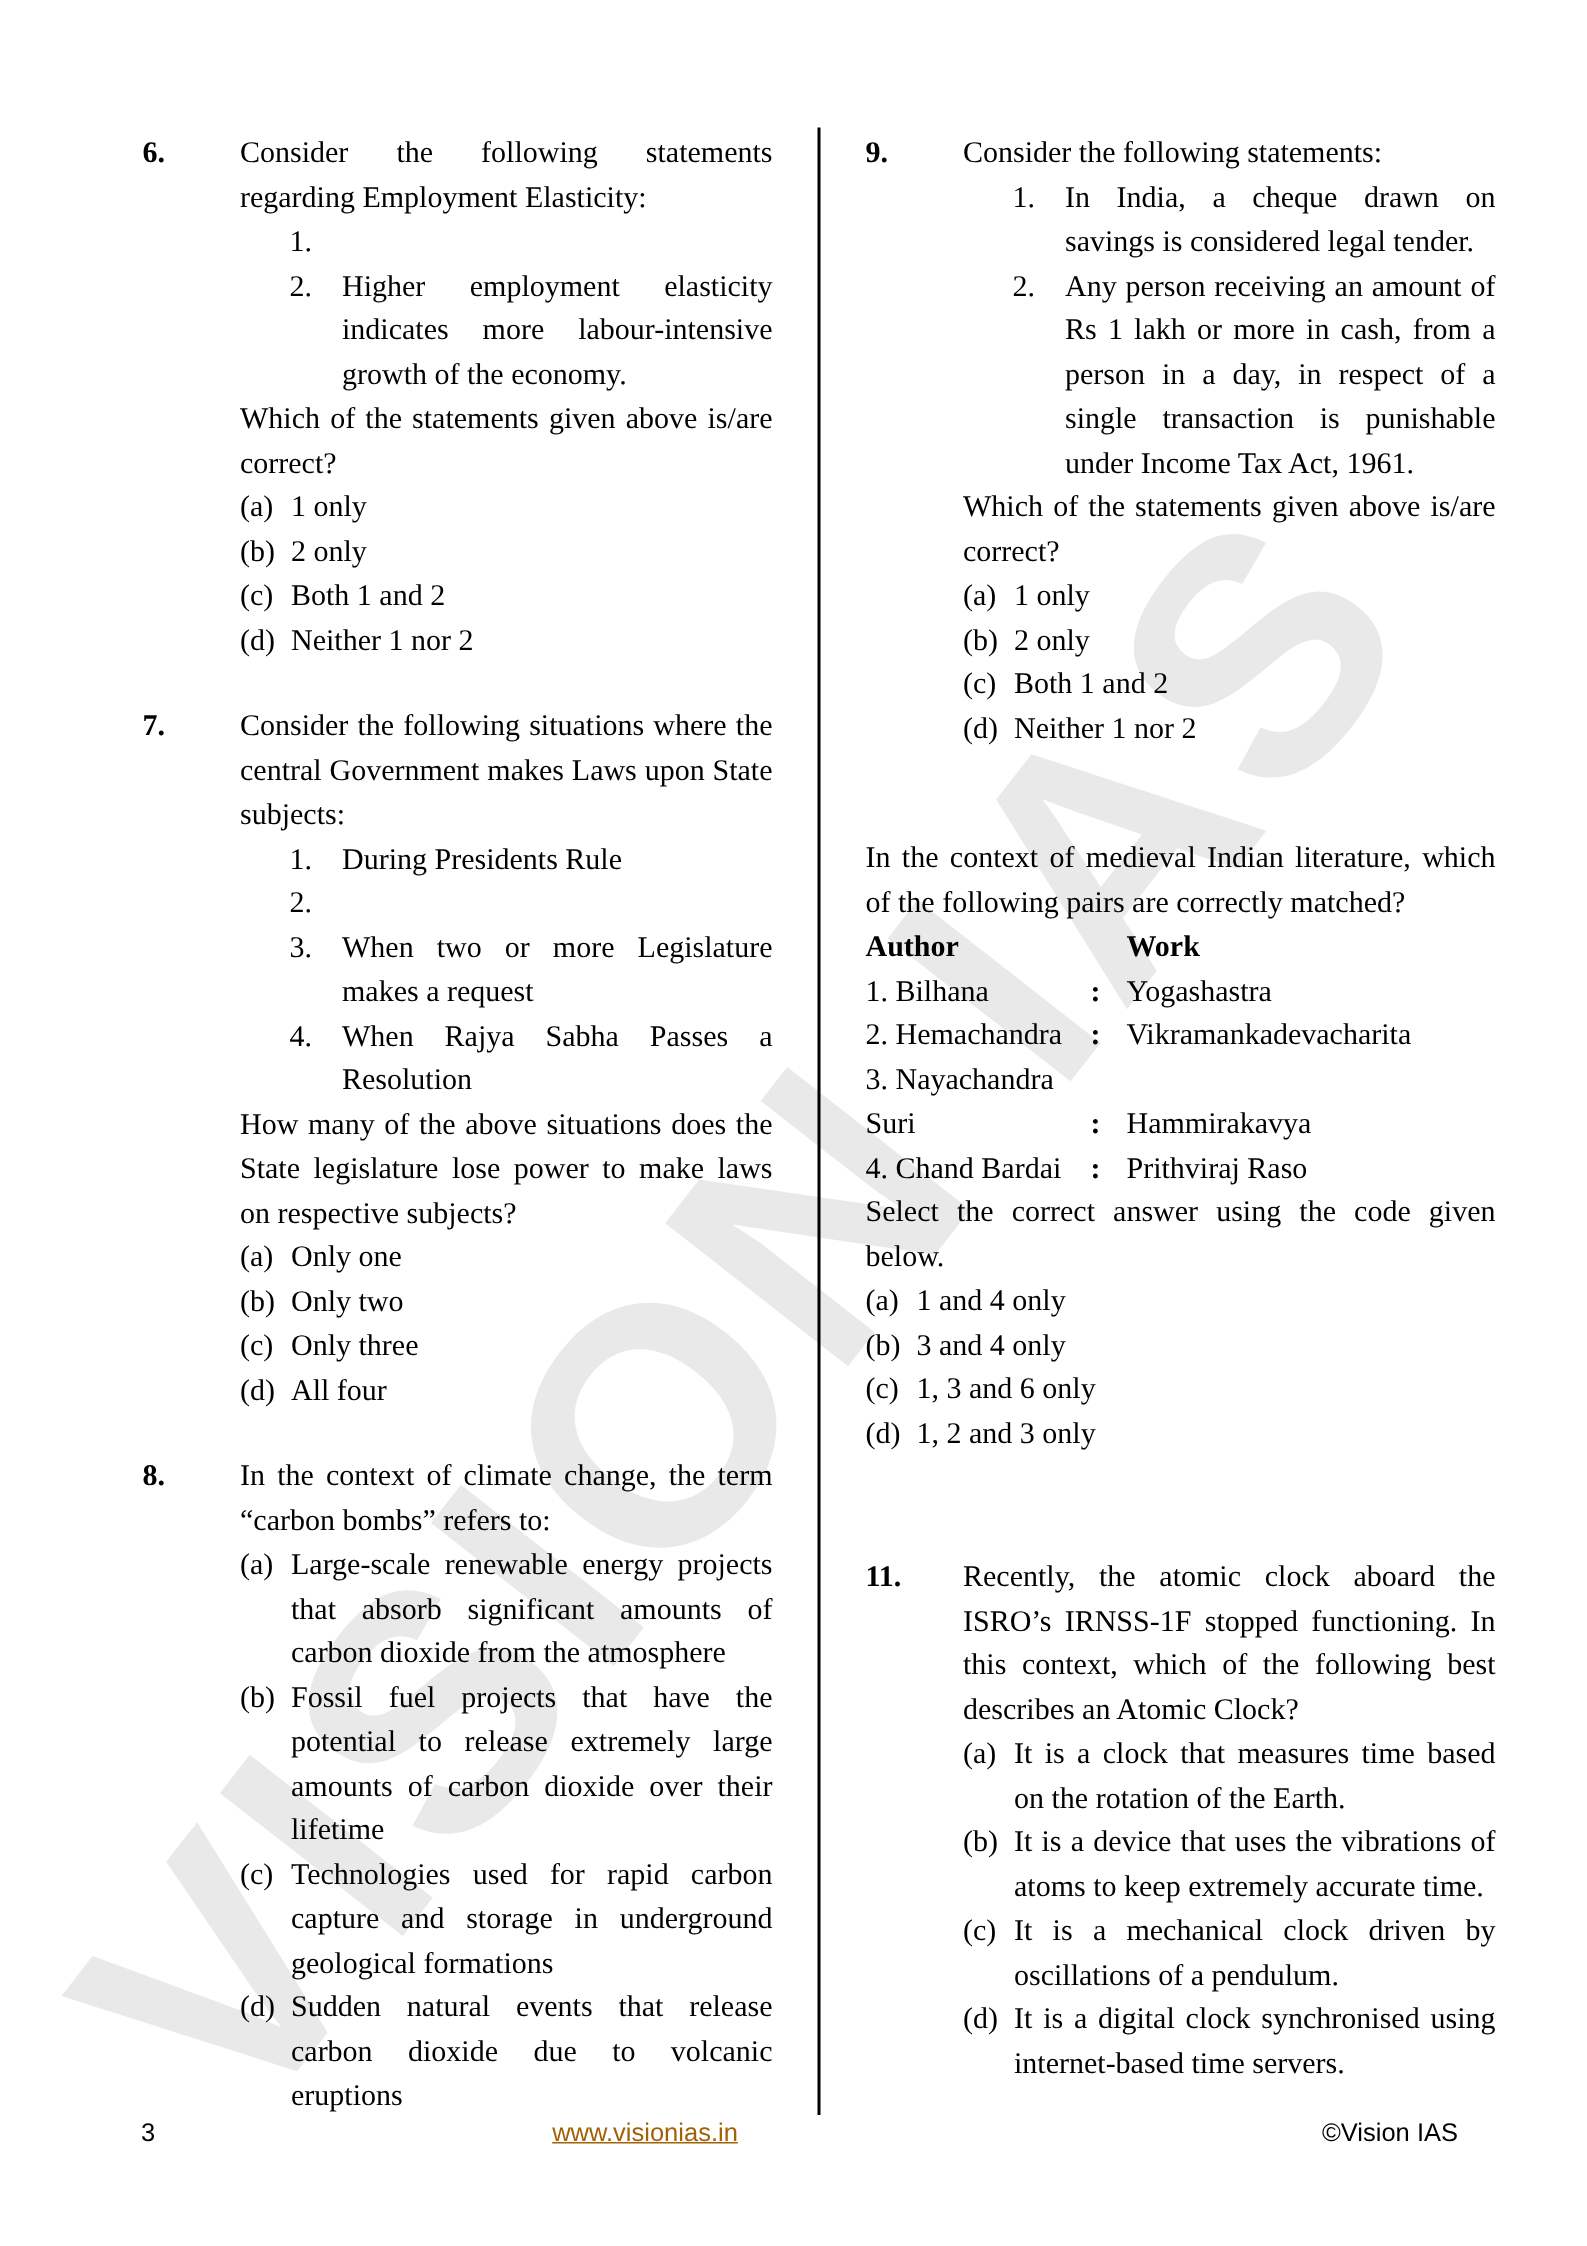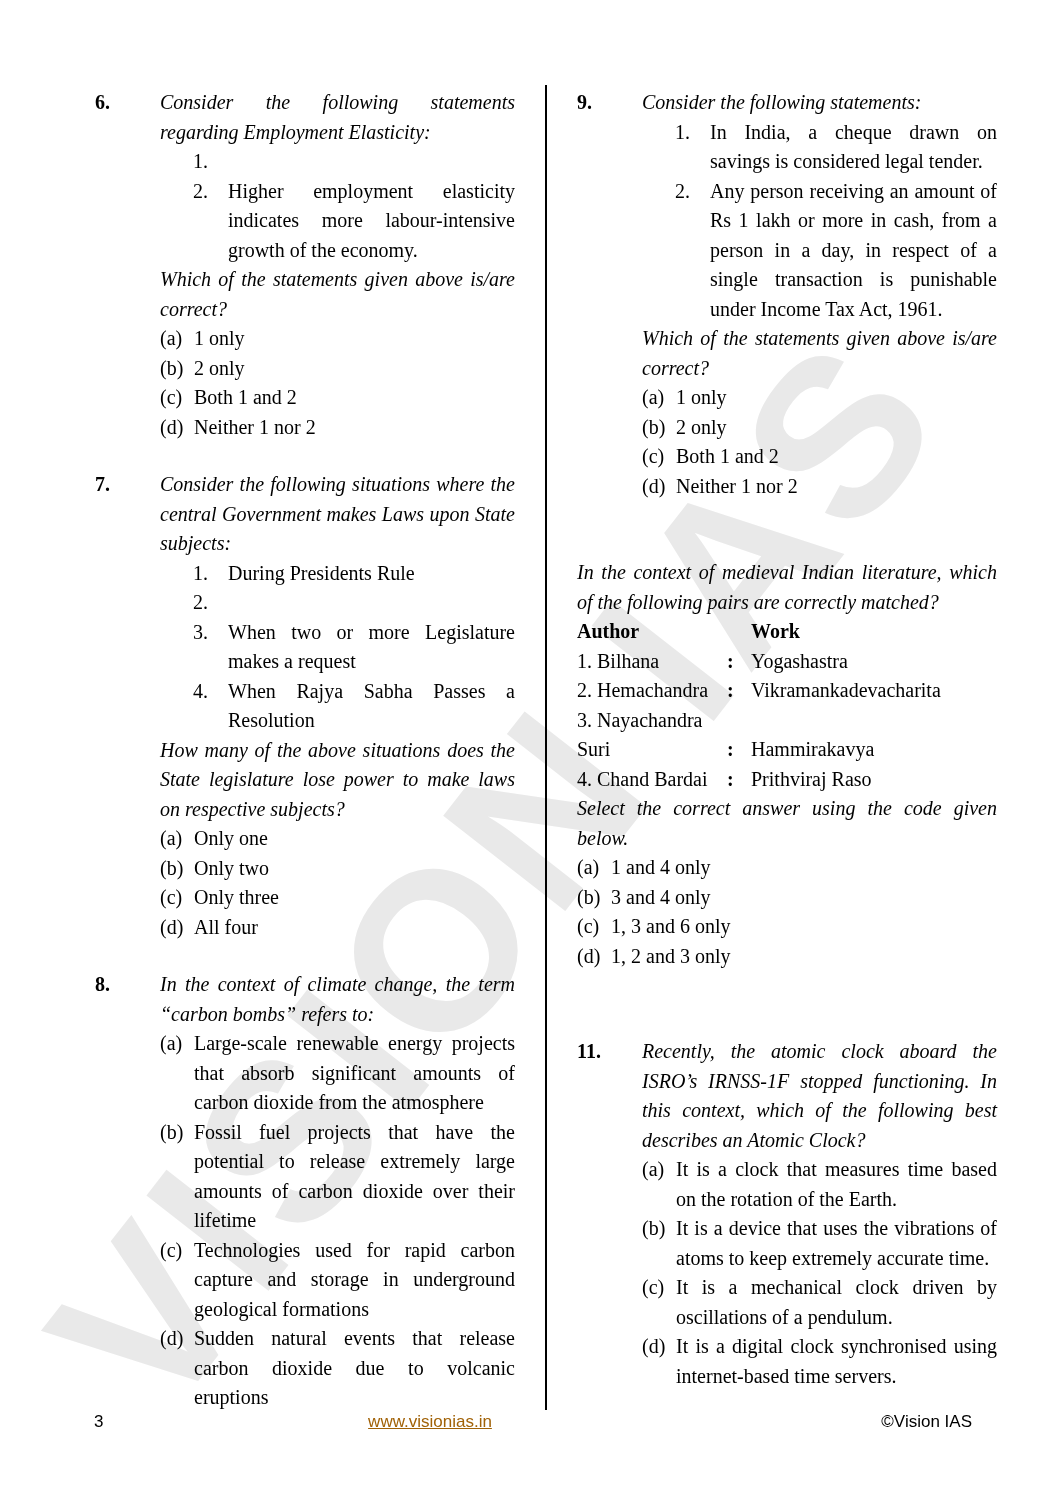--- a/index.html
+++ b/index.html
@@ -46,21 +46,21 @@
   .col-right { left: 577px; width: 420px; }
 
   .question { display: flex; }
   .col-left  .question { margin-bottom: 28px; }
   .col-right .question:nth-child(1) { margin-bottom: 57px; }
   .col-right .question:nth-child(2) { margin-bottom: 66px; }
 
   .qnum  { flex: 0 0 65px; font-weight: bold; }
   .qbody { flex: 1; min-width: 0; }
 
-  .para { text-align: justify; font-style: italic; }
+  .para { text-align: justify; }
 
   .numlist { padding-left: 33px; }
   .item { display: flex; }
   .item-num  { flex: 0 0 35px; }
   .item-text { flex: 1; text-align: justify; }
 
   .opt { display: flex; }
   .opt-label { flex: 0 0 34px; }
   .opt-text  { flex: 1; text-align: justify; }
 

